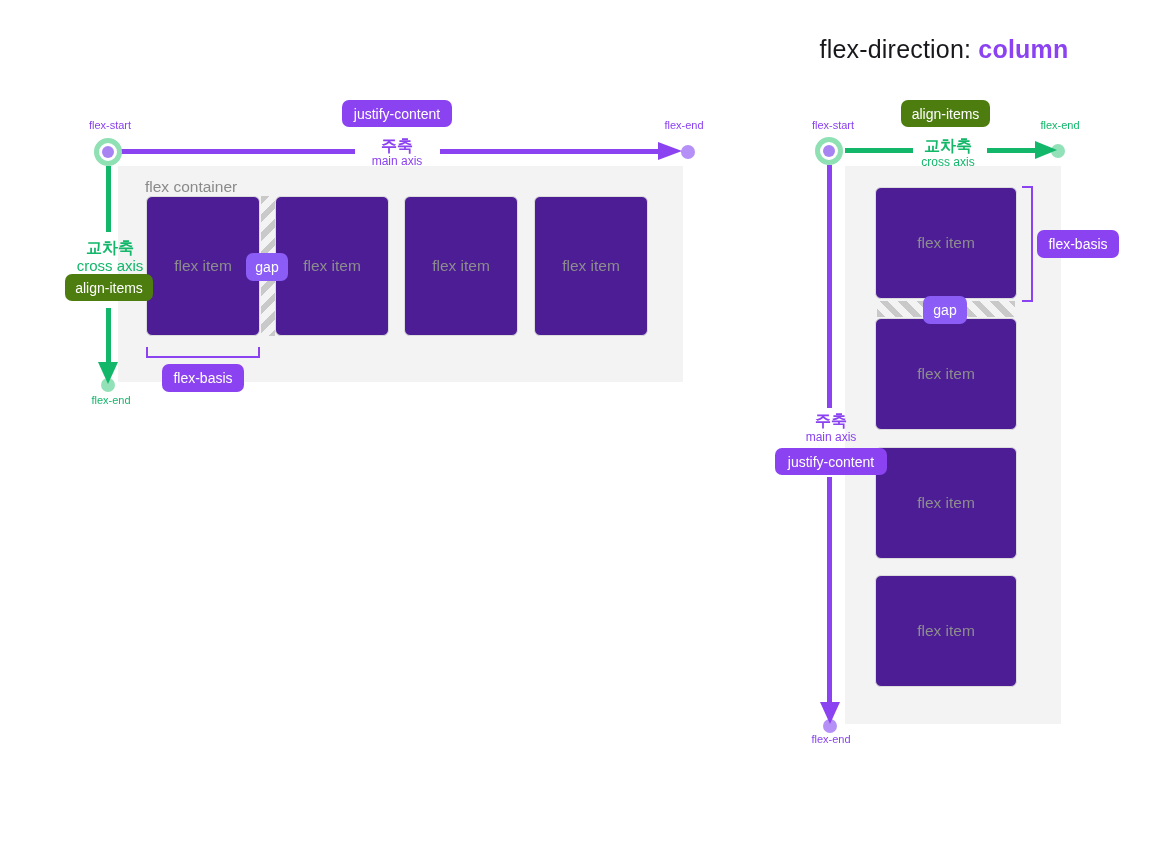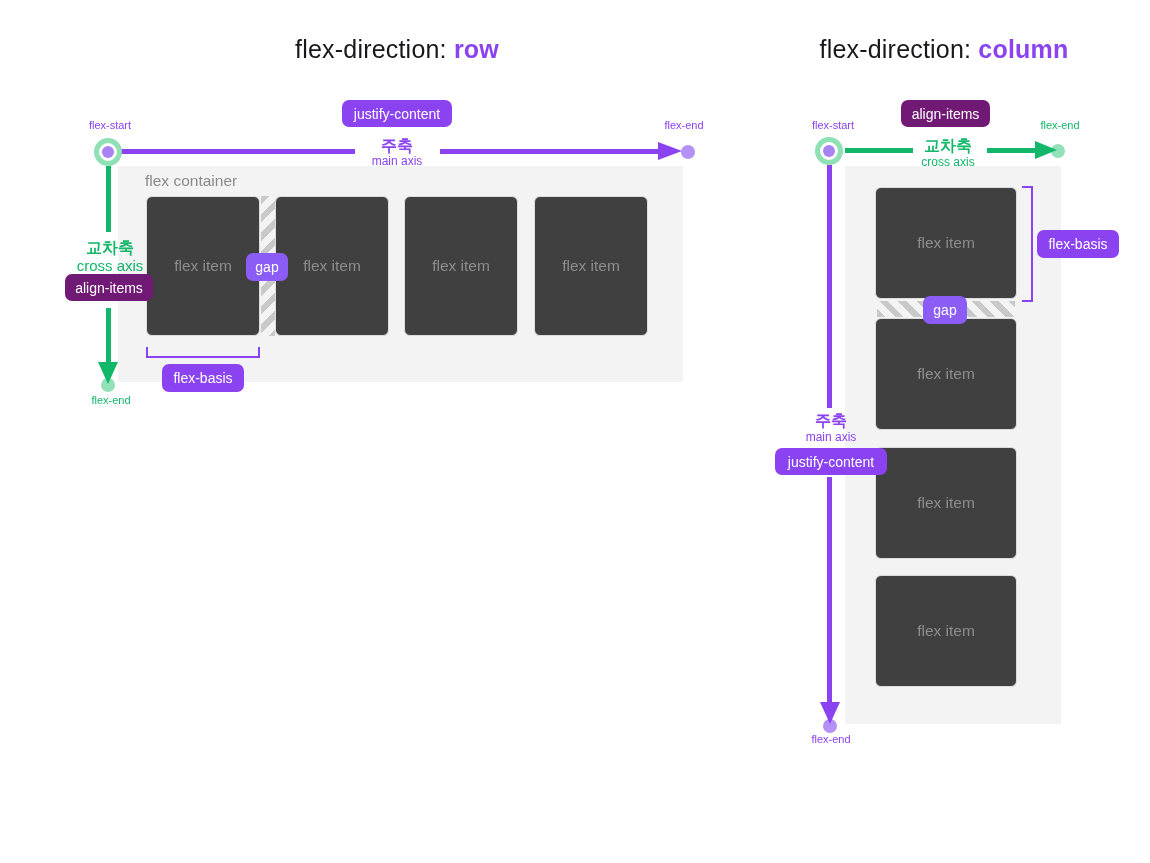--- a/index.html
+++ b/index.html
@@ -42,37 +42,37 @@
     position: absolute;
     display: flex;
     align-items: center;
     justify-content: center;
     border-radius: 7px;
     color: #ffffff;
     font-size: 14px;
     white-space: nowrap;
   }
   .badge-purple { background: #8b42f1; }
-  .badge-green  { background: #701a75; }
+  .badge-green  { background: #4d7c0f; }
   .badge-gray   { background: #8b5cf6; }
 
   
   .flex-container {
     position: absolute;
     background: #f3f3f3;
   }
   .container-label {
     position: absolute;
-    left: 27px; top: 6px;
+    left: 27px; top: 12px;
     font-size: 15.5px;
     color: #8a8a8a;
   }
   .flex-item {
     position: absolute;
-    background: #404040;
+    background: #4c1d95;
     border: 1px solid #dcdcdc;
     border-radius: 6px;
     display: flex;
     align-items: center;
     justify-content: center;
     font-size: 15.5px;
     color: #8d8d8d;
   }
 
   
@@ -144,23 +144,20 @@
     border-top: 2px solid #8b42f1;
     border-right: 2px solid #8b42f1;
     border-bottom: 2px solid #8b42f1;
   }
 </style>
 </head>
 <body>
 
 <div class="canvas">
 
-  <div class="diagram-title" style="left:137px;width:520px;">
-    <span>flex-direction: </span><span class="val">row</span>
-  </div>
 
   <div class="flex-container" style="left:118px;top:166px;width:565px;height:216px;">
     <div class="container-label">flex container</div>
     <div class="flex-item" style="left:28px;top:30px;width:114px;height:140px;">
         <span>flex item</span>
       </div>
     <div class="hatch-v" style="left:143px;top:30px;width:14px;height:140px;"></div>
     <div class="flex-item" style="left:157px;top:30px;width:114px;height:140px;">
         <span>flex item</span>
       </div>

